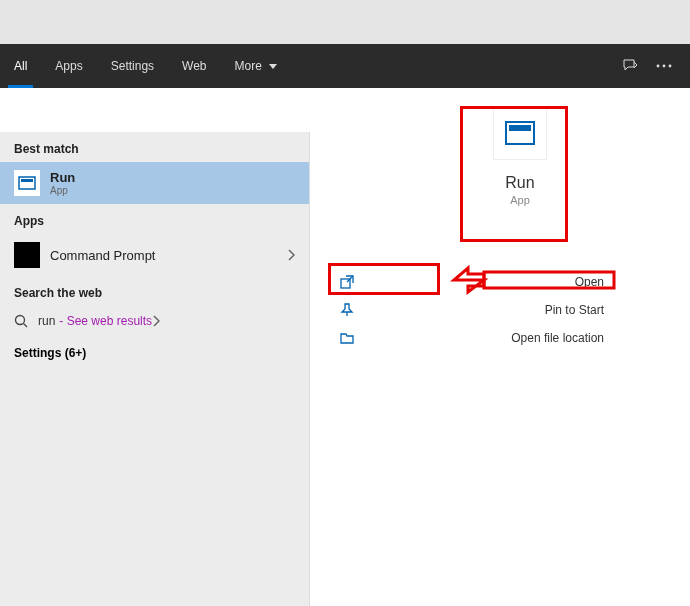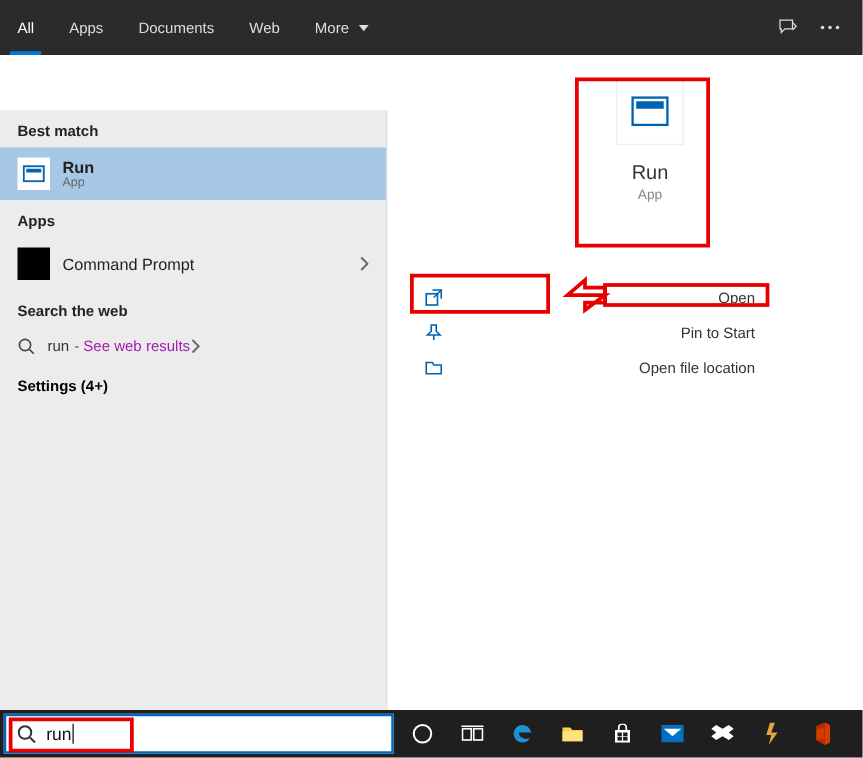--- a/index.html
+++ b/index.html
@@ -20,20 +20,21 @@
 
   
   .topbar {
     height: 44px;
     background: #2b2b2b;
     display: flex;
     align-items: flex-start;
     color: #ddd;
     padding-left: 0;
     position: relative;
+    margin-top: 44px;
   }
   .topbar .tab {
     padding: 0 14px;
     height: 44px;
     line-height: 44px;
     font-size: 12px;
     color: #ddd;
     cursor: pointer;
     position: relative;
   }
@@ -264,21 +265,21 @@
   .chev-svg { width:8px; height:12px;}
 </style>
 </head>
 <body>
 
 <div class="frame">
 
   <div class="topbar">
     <div class="tab active">All</div>
     <div class="tab">Apps</div>
-    <div class="tab">Documents</div>
+    <div class="tab">Settings</div>
     <div class="tab">Web</div>
     <div class="tab">
       <span>More</span>
       <span class="caret-down"></span>
     </div>
     <div class="right">
       <span class="icon-btn">
         <svg width="16" height="16" viewBox="0 0 16 16">
             <path d="M2 2h10v7H6l-3 3V9H2z" fill="none" stroke="#ddd" stroke-width="1"></path>
             <path d="M12 4 l3 3 -3 3" fill="none" stroke="#ddd" stroke-width="1"></path>
@@ -335,21 +336,21 @@
         </span>
         <span>run</span>
         <span class="muted">- See web results</span>
         <span class="chev">
           <svg class="chev-svg" viewBox="0 0 8 12">
               <path d="M2 1l5 5-5 5" fill="none" stroke="#666" stroke-width="1.5"></path>
             </svg>
         </span>
       </div>
 
-      <div class="settings-row">Settings (4+)</div>
+      <div class="settings-row">Settings (6+)</div>
     </div>
 
     <div class="right-pane">
 
       <div class="preview-box">
         <div class="preview-tile">
           <svg width="30" height="24" viewBox="0 0 30 24">
               <rect x="1" y="1" width="28" height="22" fill="none" stroke="#0063b1" stroke-width="2"></rect>
               <rect x="4" y="4" width="22" height="6" fill="#0063b1"></rect>
             </svg>

